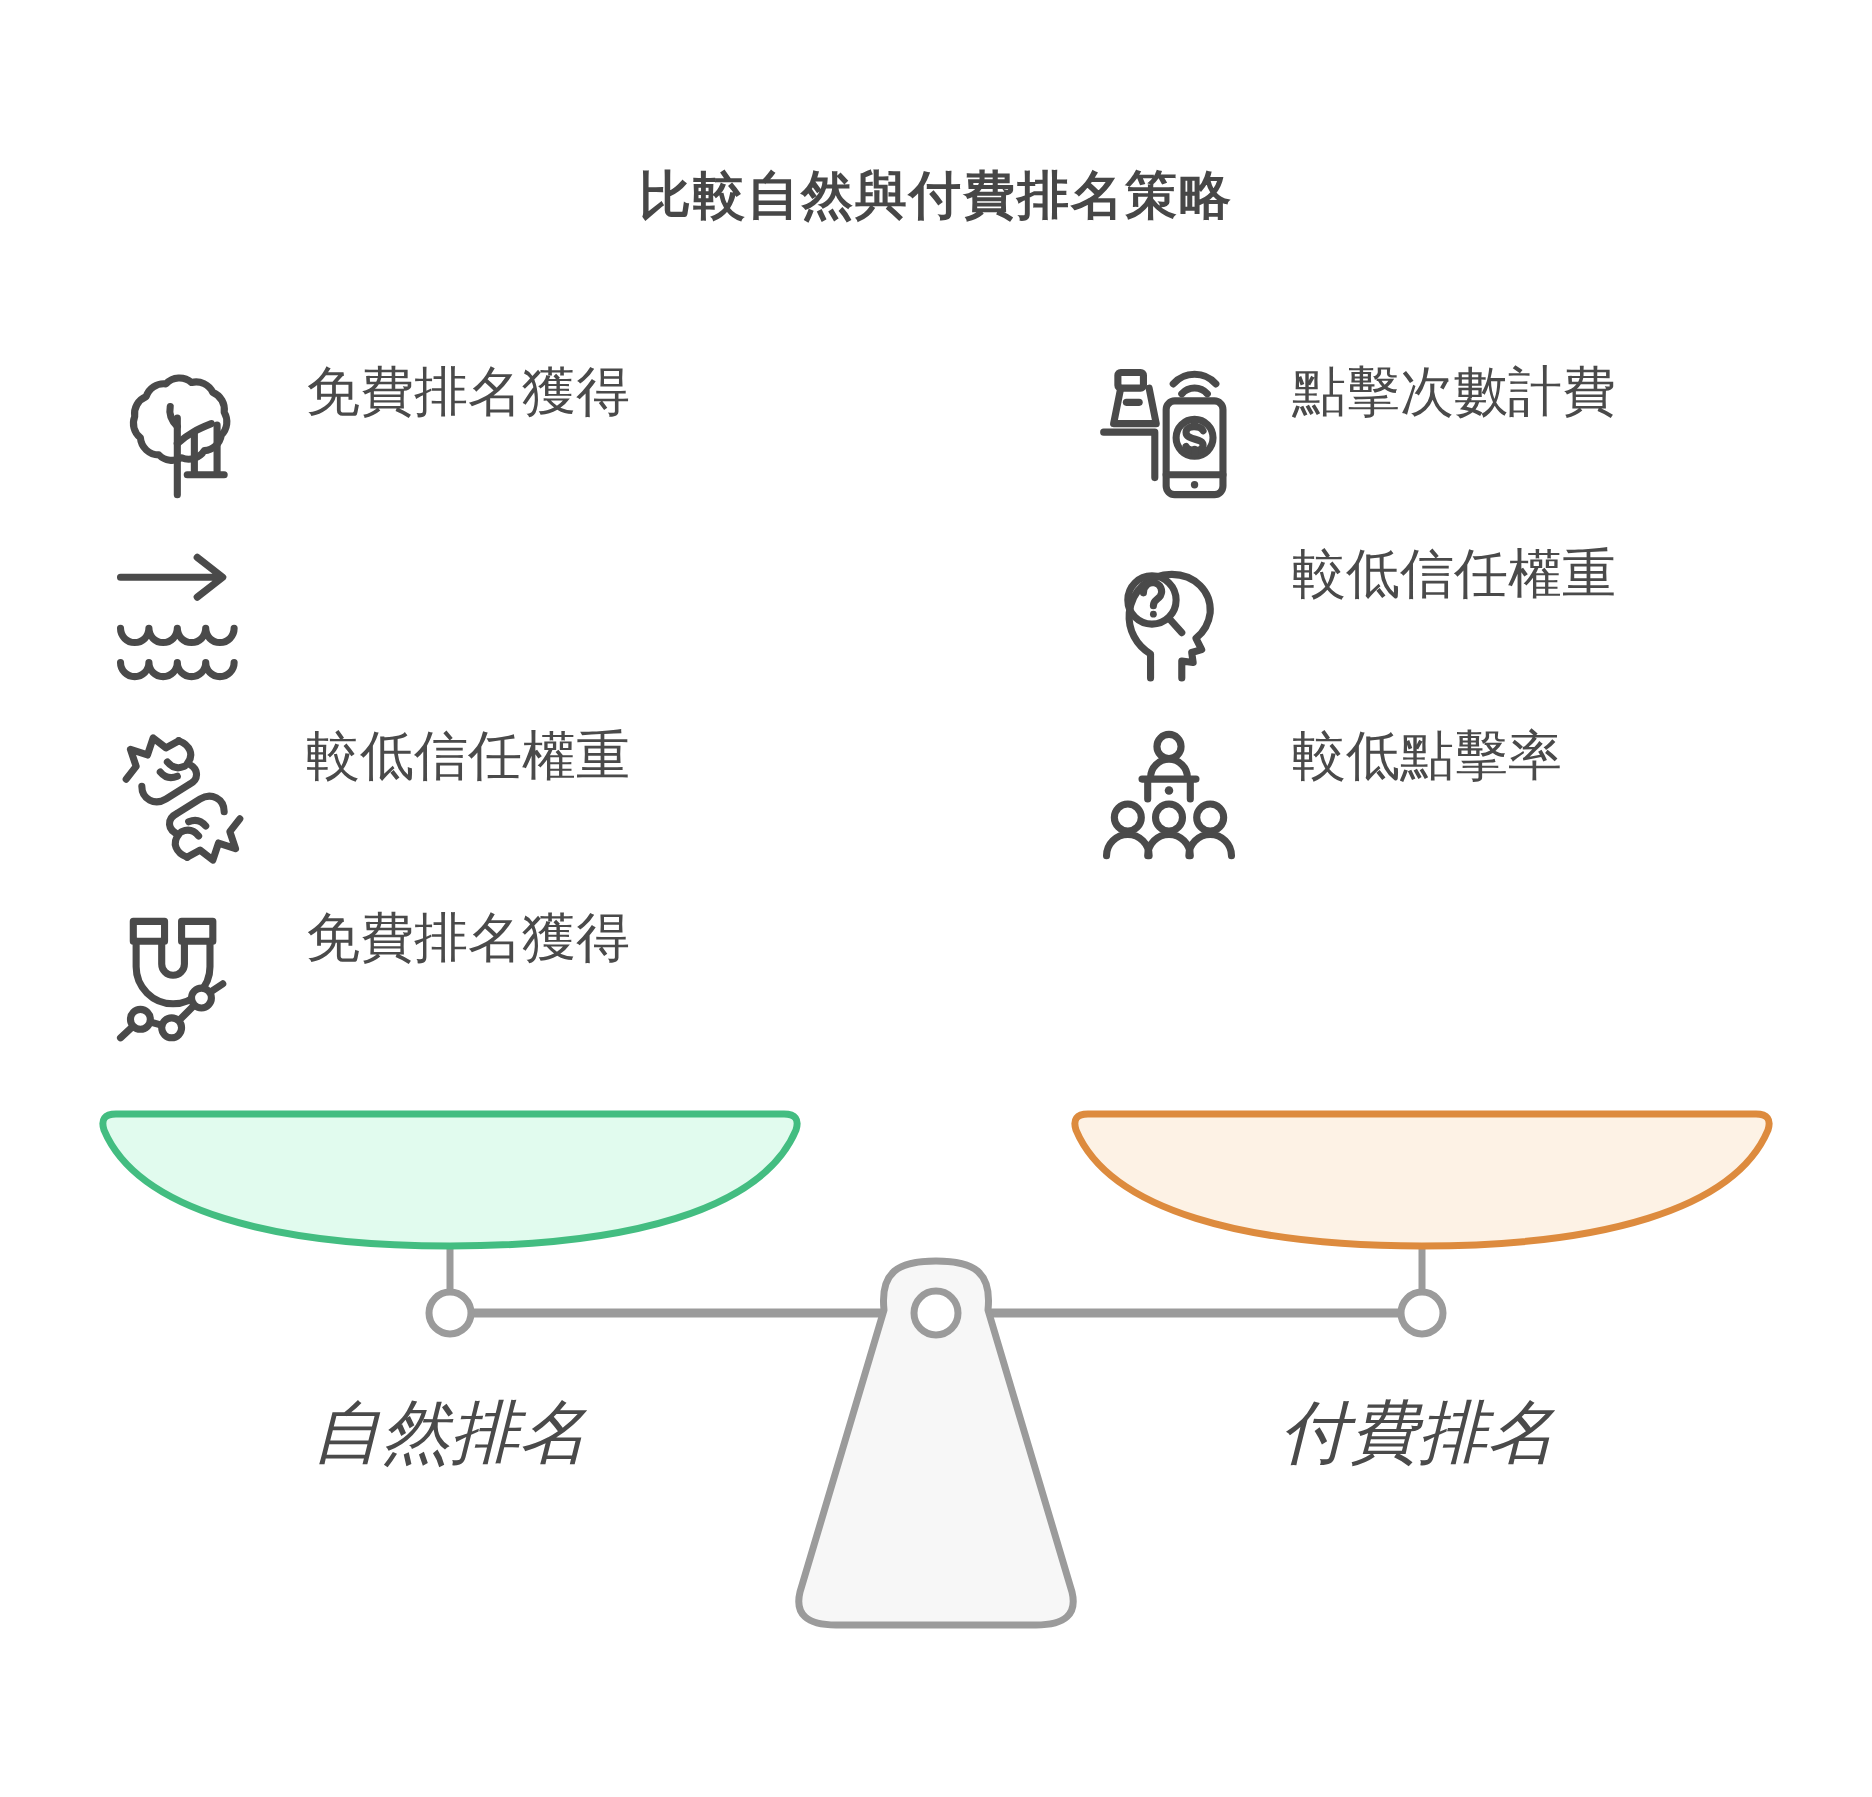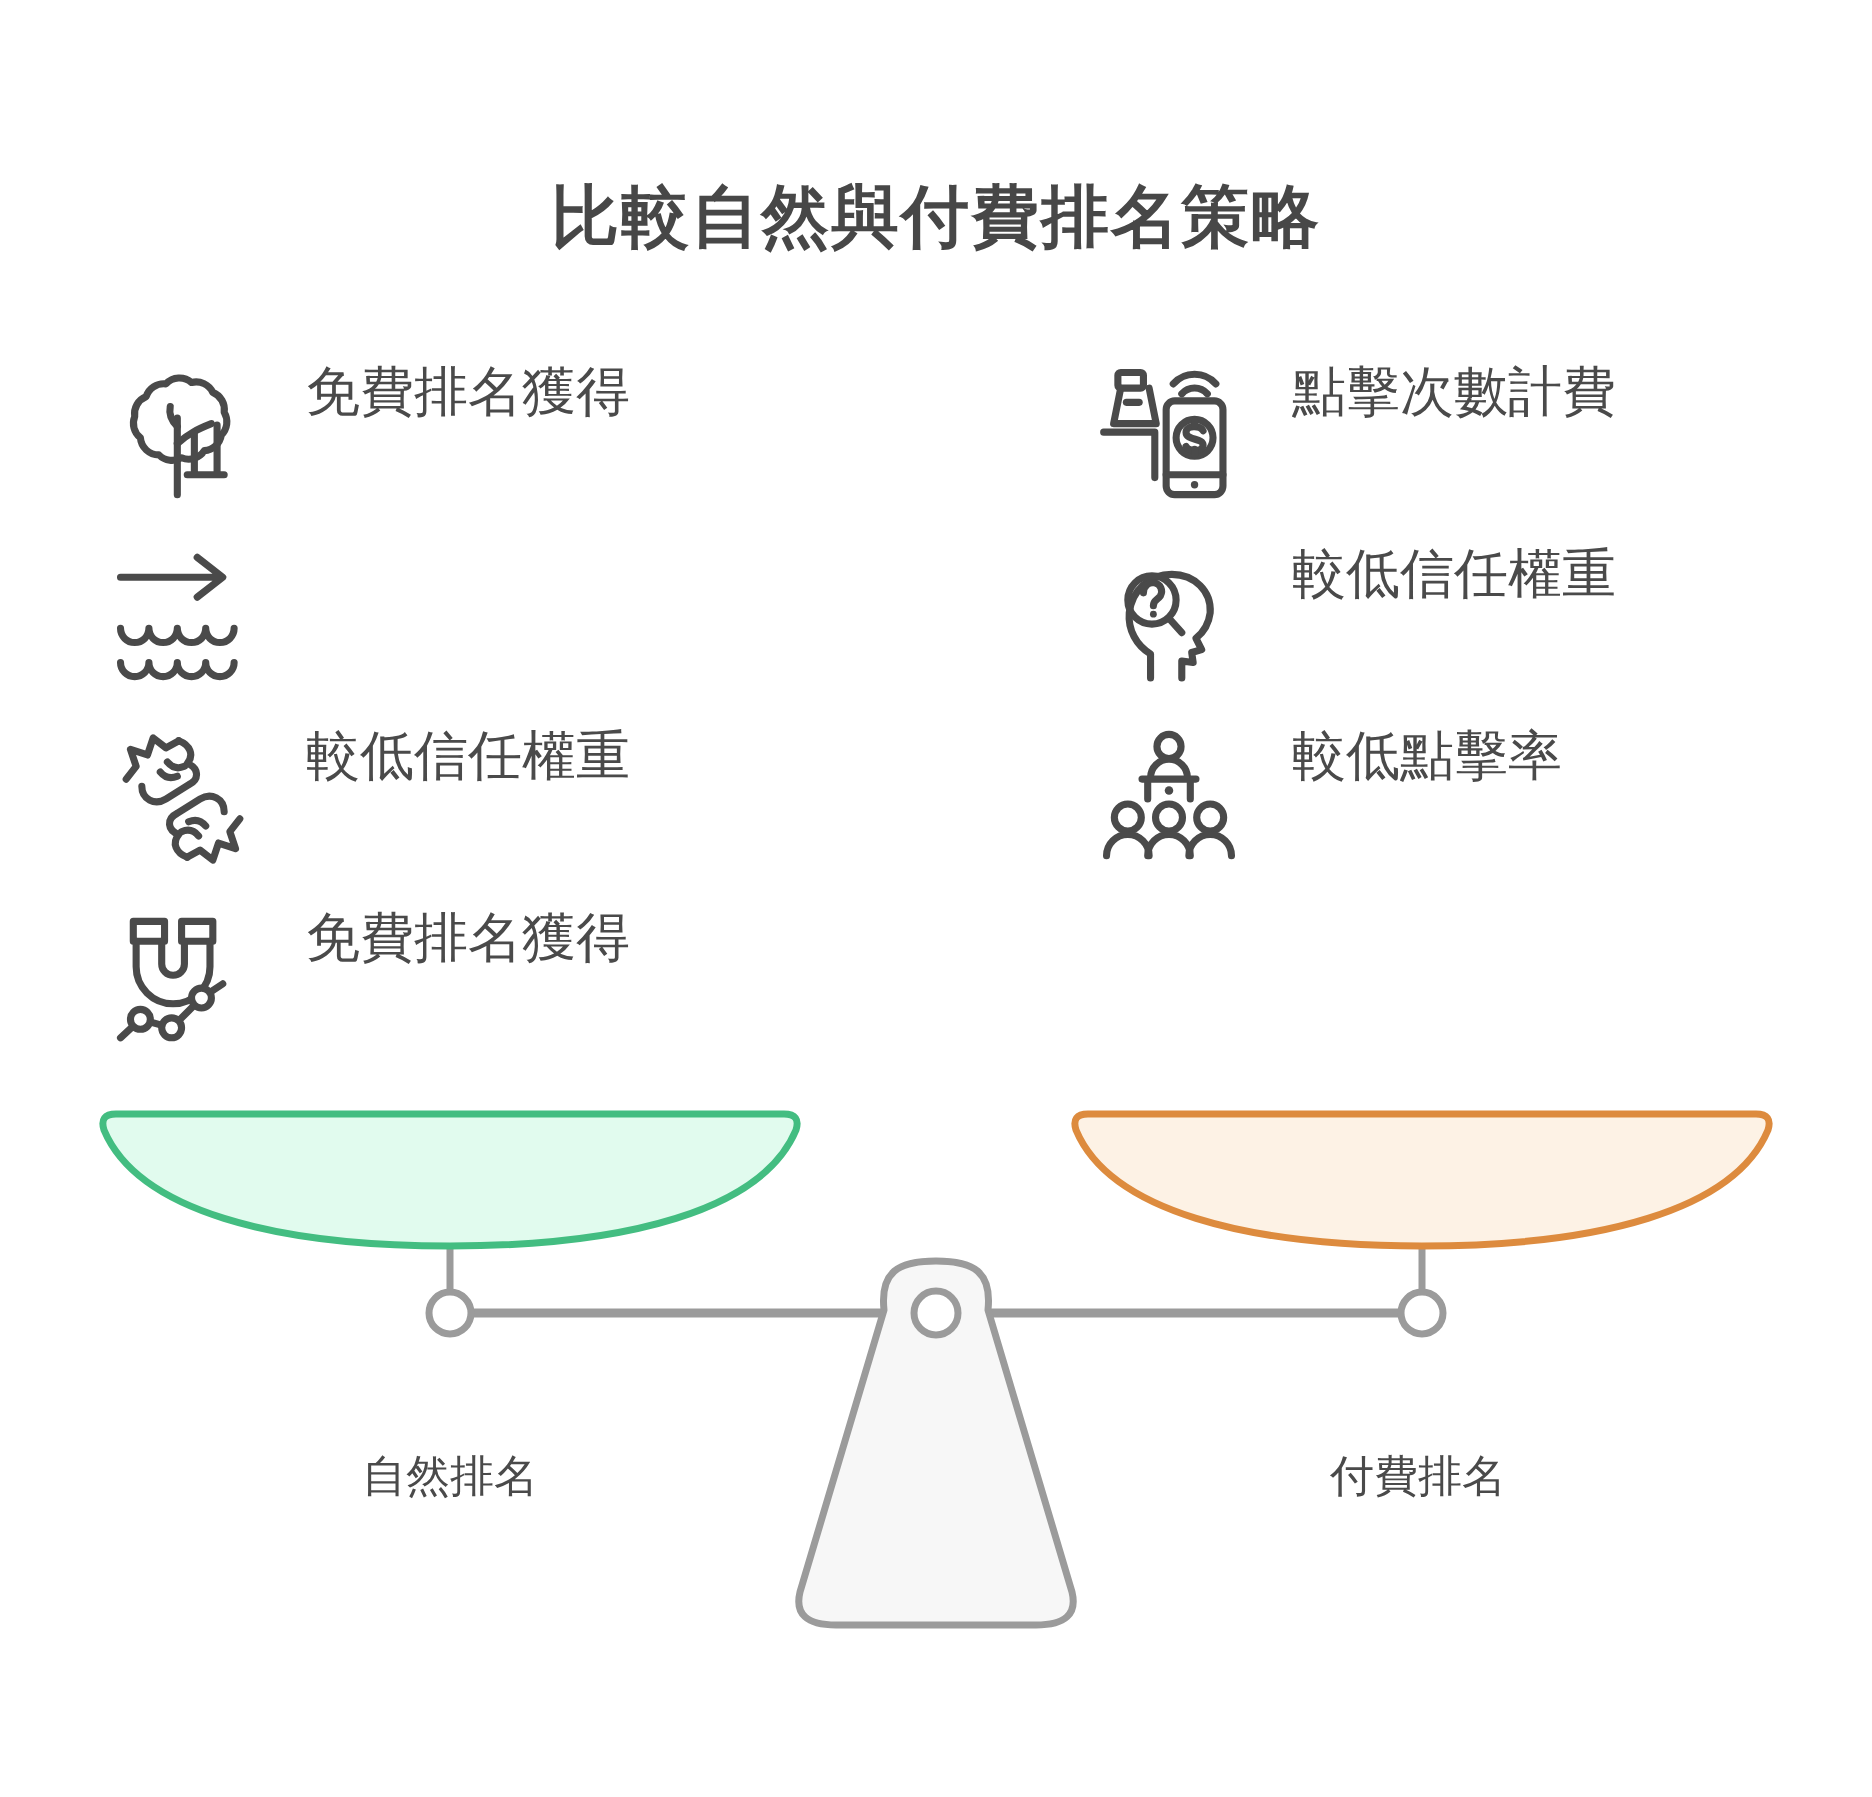--- a/index.html
+++ b/index.html
@@ -12,40 +12,40 @@
     position:relative;
     width:1872px;height:1797px;
     background:#ffffff;
     font-family:"Liberation Sans","DejaVu Sans",sans-serif;
     color:var(--ink);
     overflow:hidden;
   }
   .title{
     position:absolute;top:126px;left:0;width:100%;
     text-align:center;
-    font-size:68px;font-weight:700;letter-spacing:2px;
+    font-size:52px;font-weight:700;letter-spacing:2px;
     color:#474747;
   }
   .col{position:absolute;top:364px;display:flex;flex-direction:column;}
   .col-left{left:112px;}
   .col-right{left:1098px;}
   .row{display:flex;height:182px;gap:52px;}
   .icon{width:142px;height:142px;flex:0 0 auto;display:block;}
   .icon svg{width:100%;height:100%;display:block;}
   .icon path,.icon circle,.icon rect,.icon line,.icon polyline{
     fill:none;stroke:var(--ink);stroke-width:5;
     stroke-linecap:round;stroke-linejoin:round;
   }
   .icon .fdot{fill:var(--ink);stroke:none;}
   .icon .wdot{fill:#ffffff;}
   .row .label{font-size:54px;color:var(--ink);white-space:nowrap;line-height:1;}
   #scale-svg{position:absolute;left:0;top:0;}
   .pan-label{
-    position:absolute;top:1454px;transform:translateX(-50%);
-    font-size:44px;color:var(--ink);white-space:nowrap;line-height:1;
+    position:absolute;top:1398px;transform:translateX(-50%);
+    font-size:69px;color:var(--ink);white-space:nowrap;line-height:1;font-style:italic;
   }
   .pan-label.left{left:450px;}
   .pan-label.right{left:1418px;}
 </style>
 </head>
 <body>
 
 <div id="stage">
 
   <h1 class="title">比較自然與付費排名策略</h1>

